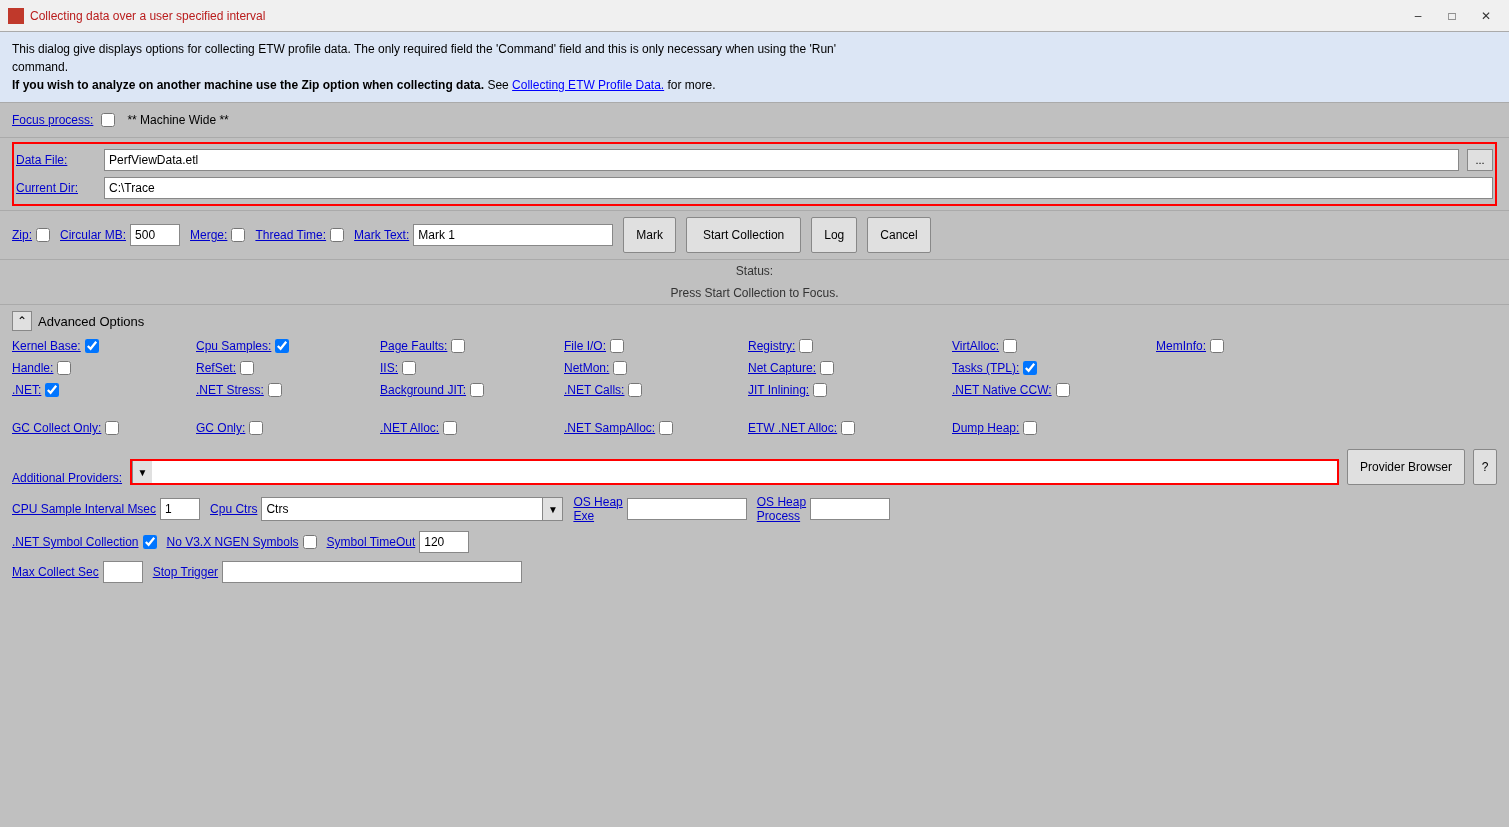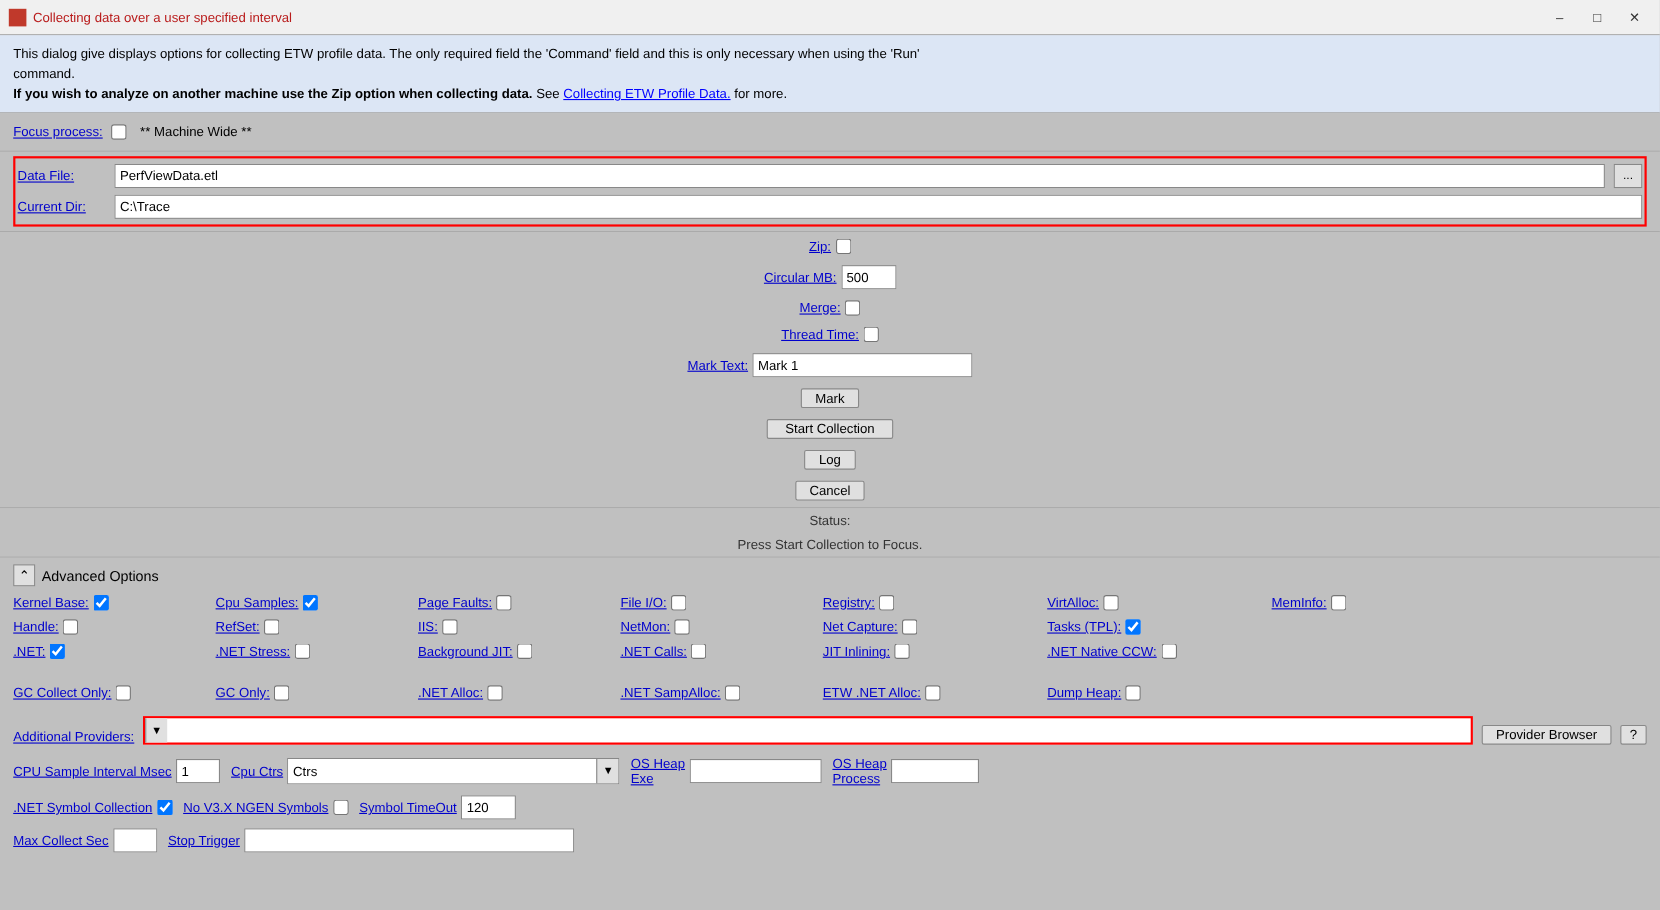--- a/index.html
+++ b/index.html
@@ -120,21 +120,20 @@
       padding: 2px;
     }
     .controls-row {
       background: #c0c0c0;
       padding: 6px 12px;
       display: flex;
       align-items: center;
       gap: 10px;
       border-bottom: 1px solid #aaa;
       flex-wrap: wrap;
-      flex-direction: column;
     }
     .ctrl-label {
       color: #0000cc;
       text-decoration: underline;
       cursor: pointer;
       font-size: 12px;
     }
     .ctrl-input-sm {
       width: 50px;
       height: 22px;
@@ -150,21 +149,21 @@
     }
     .mark-input {
       width: 200px;
       height: 22px;
       background: white;
       border: 1px solid #888;
       font-size: 12px;
       padding: 2px 4px;
     }
     .btn {
-      height: 18px;
+      height: 36px;
       background: #e0e0e0;
       border: 1px solid #888;
       cursor: pointer;
       font-size: 12px;
       padding: 0 12px;
       border-radius: 2px;
     }
     .btn-primary {
       padding: 0 16px;
     }

